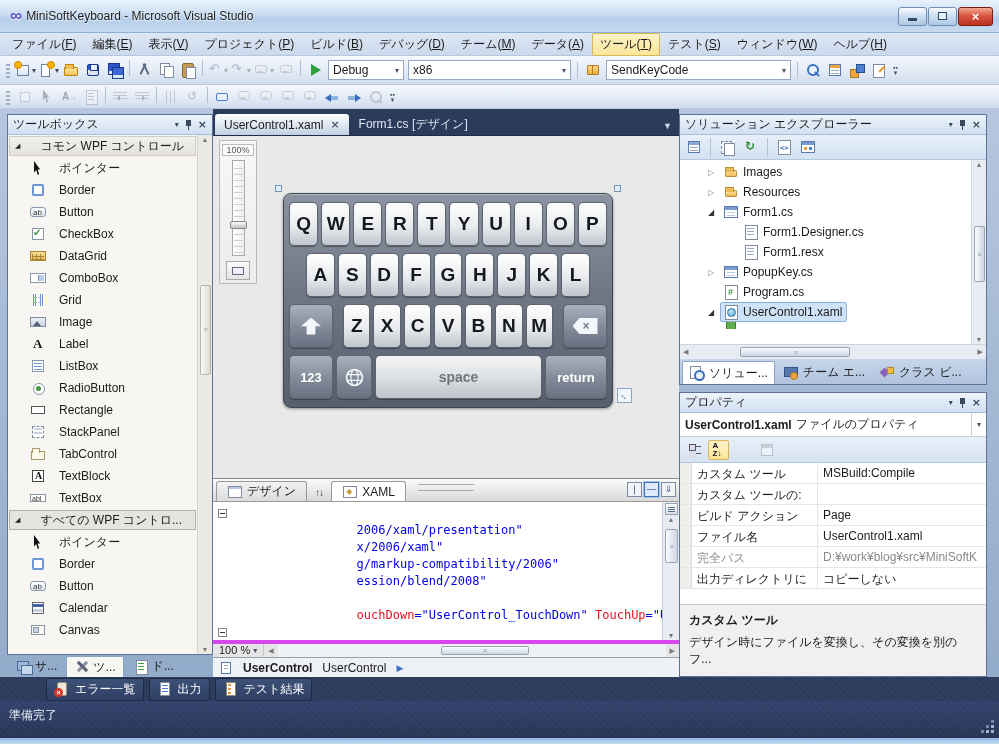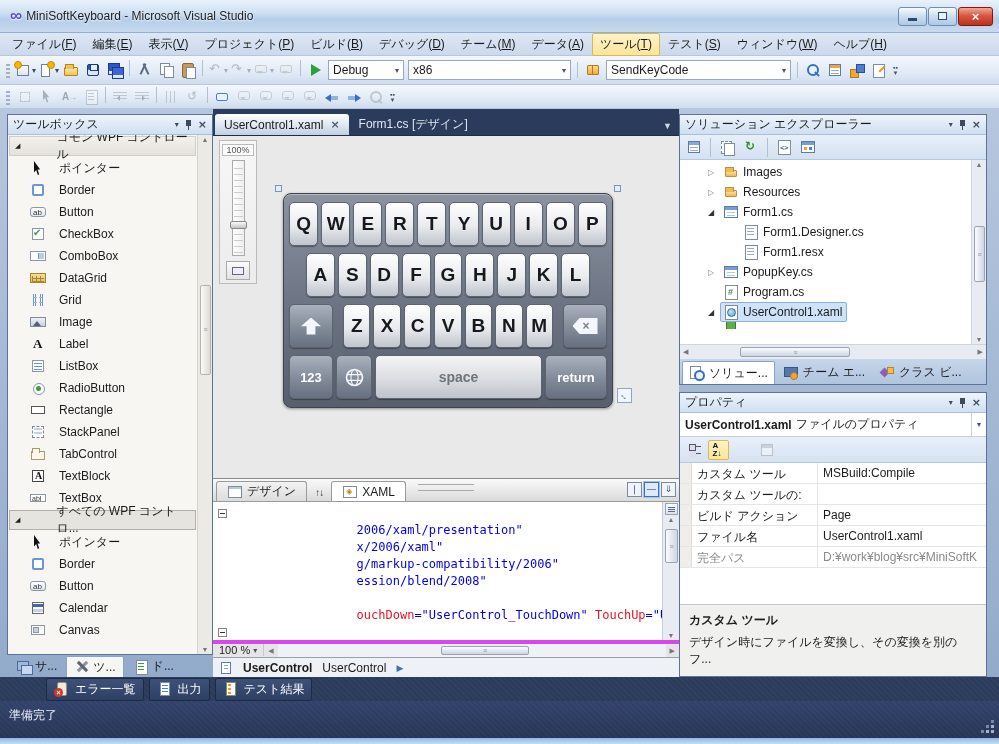--- a/index.html
+++ b/index.html
@@ -181,21 +181,21 @@
 .twin{flex:1;display:flex;flex-direction:column;border:1px solid #5c7299;background:#f7f6f2;overflow:hidden}
 .ptitle{height:20px;background:linear-gradient(#eef4fb,#cfdff2);border-bottom:1px solid #aabfd8;display:flex;align-items:center;padding:0 5px;flex:none}
 .ptbtns{margin-left:auto;display:flex;gap:6px;align-items:center;color:#3c4a5e}
 .ptbtns .dd{font-size:8px}
 .pin{width:7px;height:12px;position:relative}
 .pin::before{content:"";position:absolute;left:1px;top:1px;width:5px;height:6px;background:#3c4a5e}
 .pin::after{content:"";position:absolute;left:3px;top:7px;width:1px;height:4px;background:#3c4a5e}
 .xclose{font:bold 11px/11px "DejaVu Sans",sans-serif}
 .tblist{flex:1;overflow:hidden;position:relative;padding-right:15px}
 .tbrow{height:22px;display:flex;align-items:center;gap:13px;padding-left:22px}
-.tbrow[data-kind=section]{height:20px;padding-left:5px;gap:10px;background:linear-gradient(#f2f1ed,#e4e2db);border:1px solid #d0cec6;color:#1b1b1b;margin:1px 1px}
+.tbrow[data-kind=section]{height:20px;padding-left:5px;gap:2px;background:linear-gradient(#f2f1ed,#e4e2db);border:1px solid #d0cec6;color:#1b1b1b;margin:1px 1px}
 .tbrow[data-kind=section][data-sel="true"]{background:#e6e4de;border-color:#b2b0a8}
 .tbrow[data-kind=section]::before{content:"◢";font-size:7px;color:#222}
 .tbvsb{position:absolute;right:0;top:0;bottom:0;width:15px;background:#eceae4;border-left:1px solid #d5d3cc;display:flex;flex-direction:column;align-items:center;justify-content:space-between;padding:1px 0}
 .sbarr{font-size:7px;color:#777}
 .sbthumb{width:11px;flex:0 0 90px;background:linear-gradient(90deg,#fbfbf9,#dddbd3);border:1px solid #b5b3aa;border-radius:2px;margin-bottom:130px;display:flex;align-items:center;justify-content:center;color:#999;font-size:7px;letter-spacing:-1px}
 .xtabs{height:22px;display:flex;gap:2px;padding:1px 2px 0;flex:none}
 .xtab{display:flex;align-items:center;gap:3px;padding:0 7px;color:#1b1b1b}
 .xtab[data-active="true"]{background:#f6f6f2;border:1px solid #8aa3c4;border-bottom:none;border-radius:2px 2px 0 0}
 
 .center{width:466px;background:#2b3b5c;display:flex;flex-direction:column}
@@ -583,27 +583,27 @@
                 <span class="i" data-icon="buttonc"></span>
                 <span>Button</span>
               </div>
 
               <div class="tbrow" data-kind="item">
                 <span class="i" data-icon="checkbox"></span>
                 <span>CheckBox</span>
               </div>
 
               <div class="tbrow" data-kind="item">
+                <span class="i" data-icon="datagrid"></span>
+                <span>DataGrid</span>
+              </div>
+
+              <div class="tbrow" data-kind="item">
                 <span class="i" data-icon="combobox"></span>
                 <span>ComboBox</span>
-              </div>
-
-              <div class="tbrow" data-kind="item">
-                <span class="i" data-icon="datagrid"></span>
-                <span>DataGrid</span>
               </div>
 
               <div class="tbrow" data-kind="item">
                 <span class="i" data-icon="gridc"></span>
                 <span>Grid</span>
               </div>
 
               <div class="tbrow" data-kind="item">
                 <span class="i" data-icon="imagec"></span>
                 <span>Image</span>
@@ -1106,20 +1106,25 @@
               <span class="pname">ファイル名</span>
               <span class="pval">UserControl1.xaml</span>
             </div>
 
             <div class="prow" data-dim="true">
               <span class="pgut"></span>
               <span class="pname">完全パス</span>
               <span class="pval">D:¥work¥blog¥src¥MiniSoftK</span>
             </div>
 
+            <div class="prow">
+              <span class="pgut"></span>
+              <span class="pname">出力ディレクトリに</span>
+              <span class="pval">コピーしない</span>
+            </div>
 
         </div>
         <div class="pfill"></div>
         <div class="pdesc">
           <b>カスタム ツール</b>
           <span>デザイン時にファイルを変換し、その変換を別のフ...</span>
         </div>
       </div>
     </div>
     <div class="edgeR"></div>

